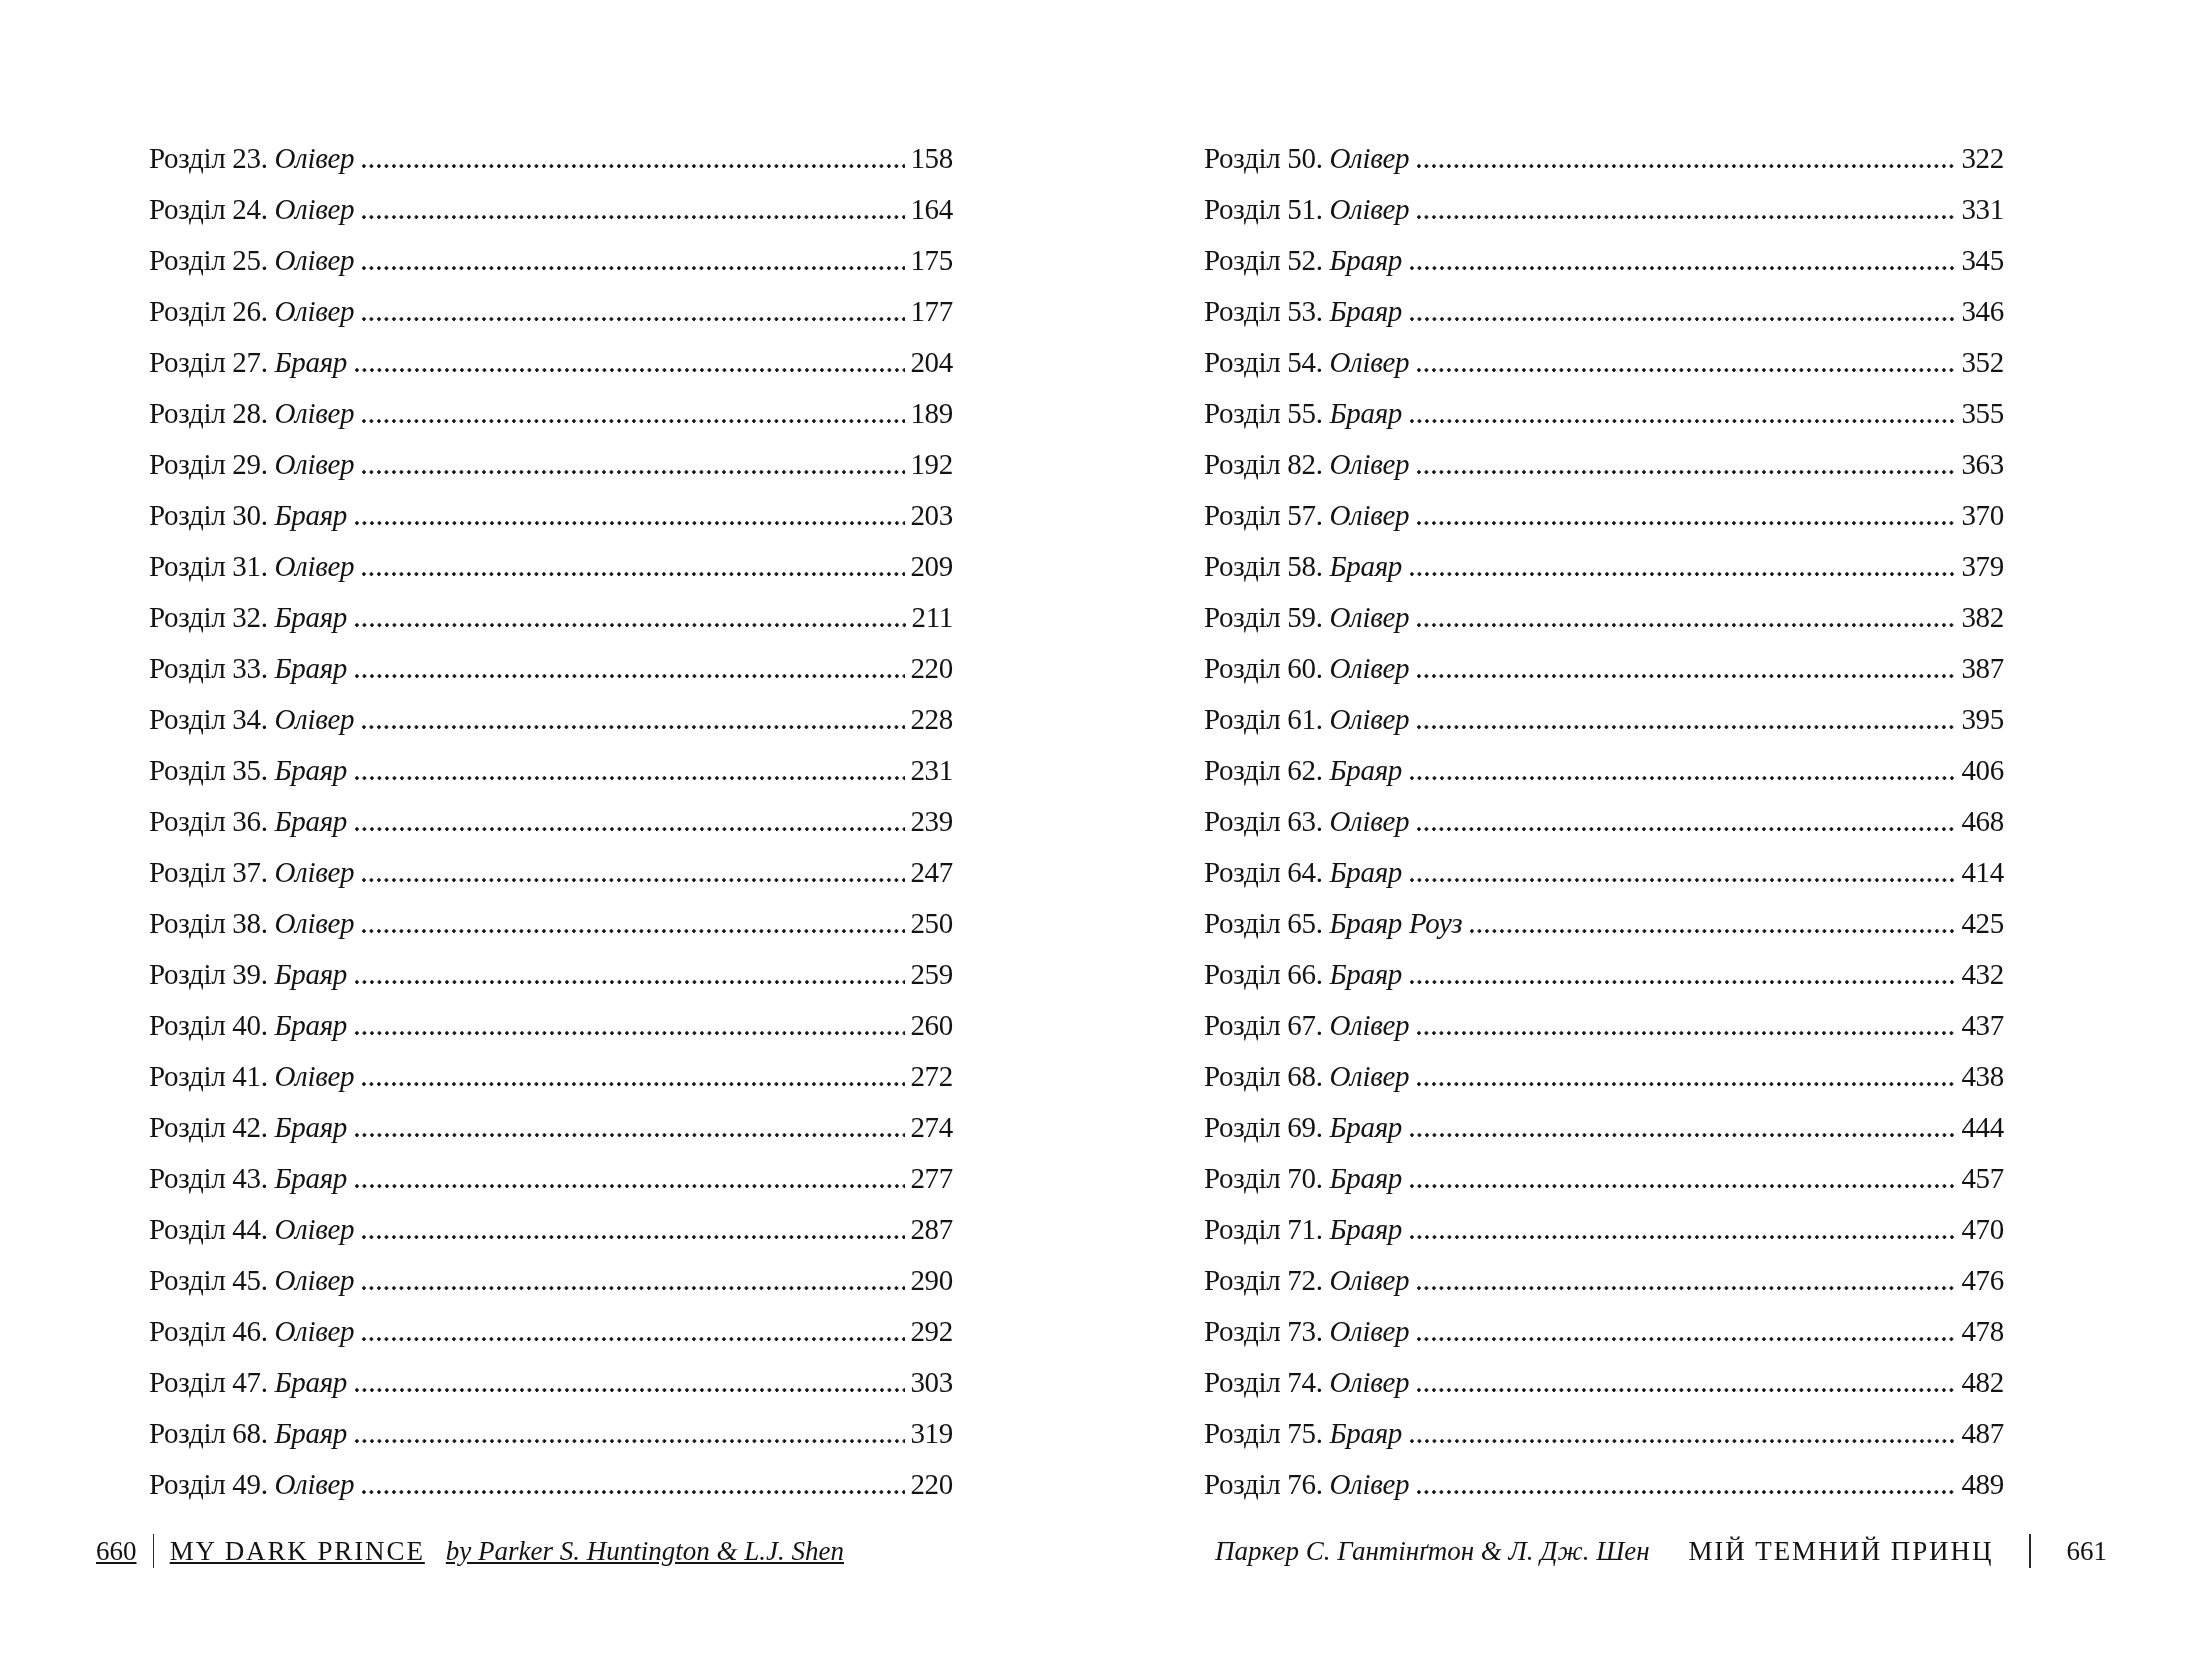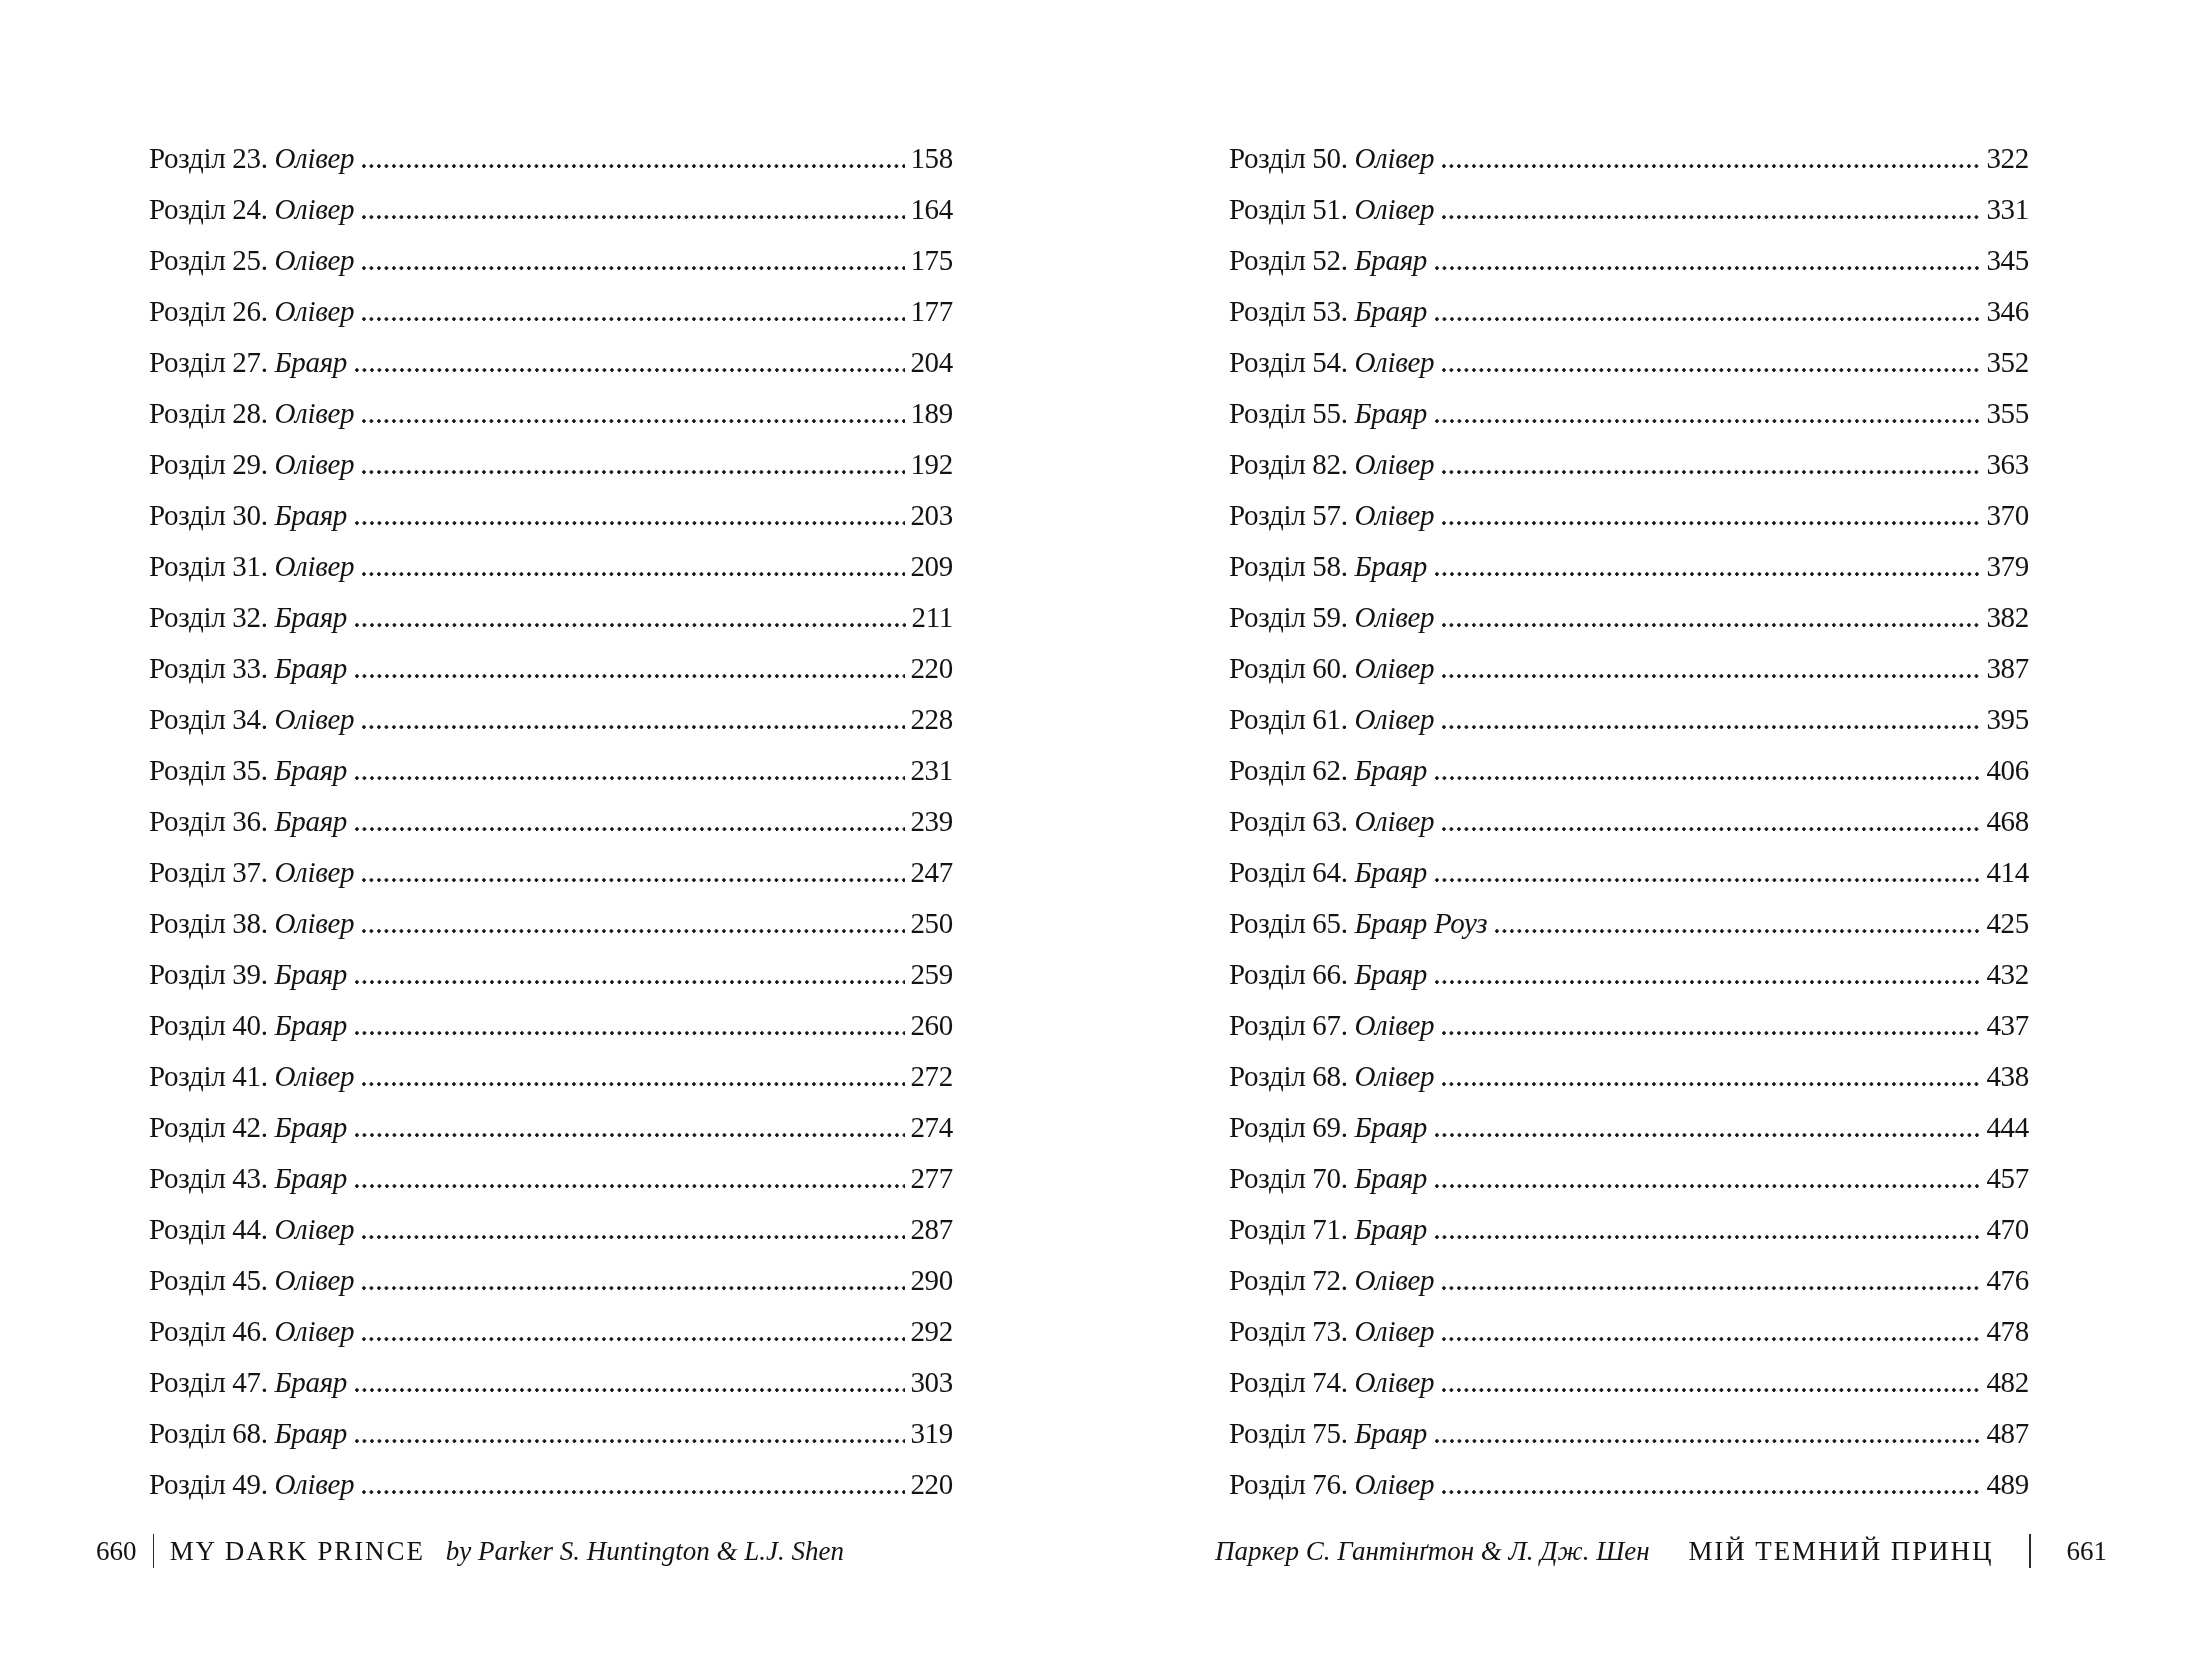--- a/index.html
+++ b/index.html
@@ -15,21 +15,21 @@
     font-family: "Liberation Serif", "DejaVu Serif", serif;
     color: #131313;
   }
 
   
   .toc-col {
     position: absolute;
     top: 133px;
   }
   #toc-left  { left: 149px;  width: 804px; }
-  #toc-right { left: 1229px; width: 800px; }
+  #toc-right { left: 1204px; width: 800px; }
 
   .toc-row {
     height: 51px;
     line-height: 51px;
     display: flex;
     align-items: baseline;
     font-size: 29px;
     letter-spacing: -0.3px;
     white-space: nowrap;
   }
@@ -53,21 +53,21 @@
   
   .footer {
     position: absolute;
     top: 1526px;
     height: 50px;
     display: flex;
     align-items: center;
     font-size: 27px;
     white-space: nowrap;
   }
-  #footer-left  { left: 96px; }
+  #footer-left  { left: 96px; text-decoration: underline; }
   #footer-right { right: 98px; gap: 20px; }
 
   .footer .rule {
     width: 1.2px;
     height: 34px;
     background: #2a2a2a;
     margin: 0 16px;
     flex: 0 0 auto;
   }
   .footer .book-title { letter-spacing: 1.9px; }

